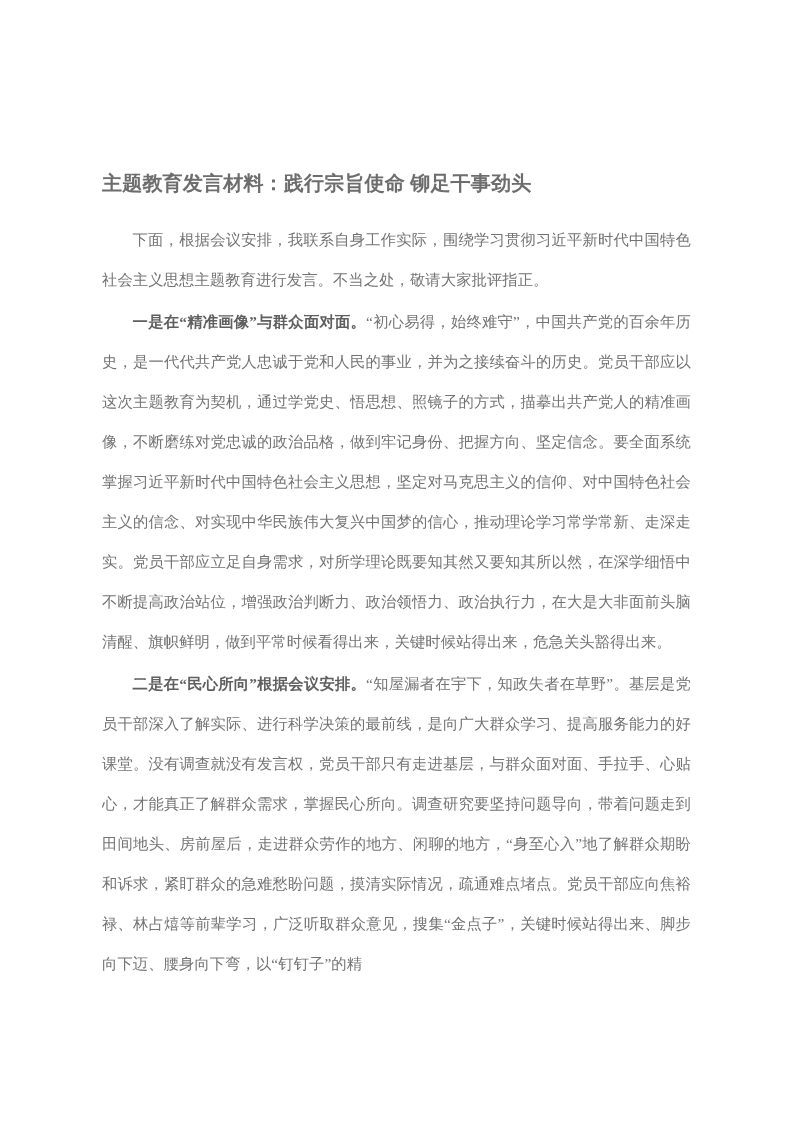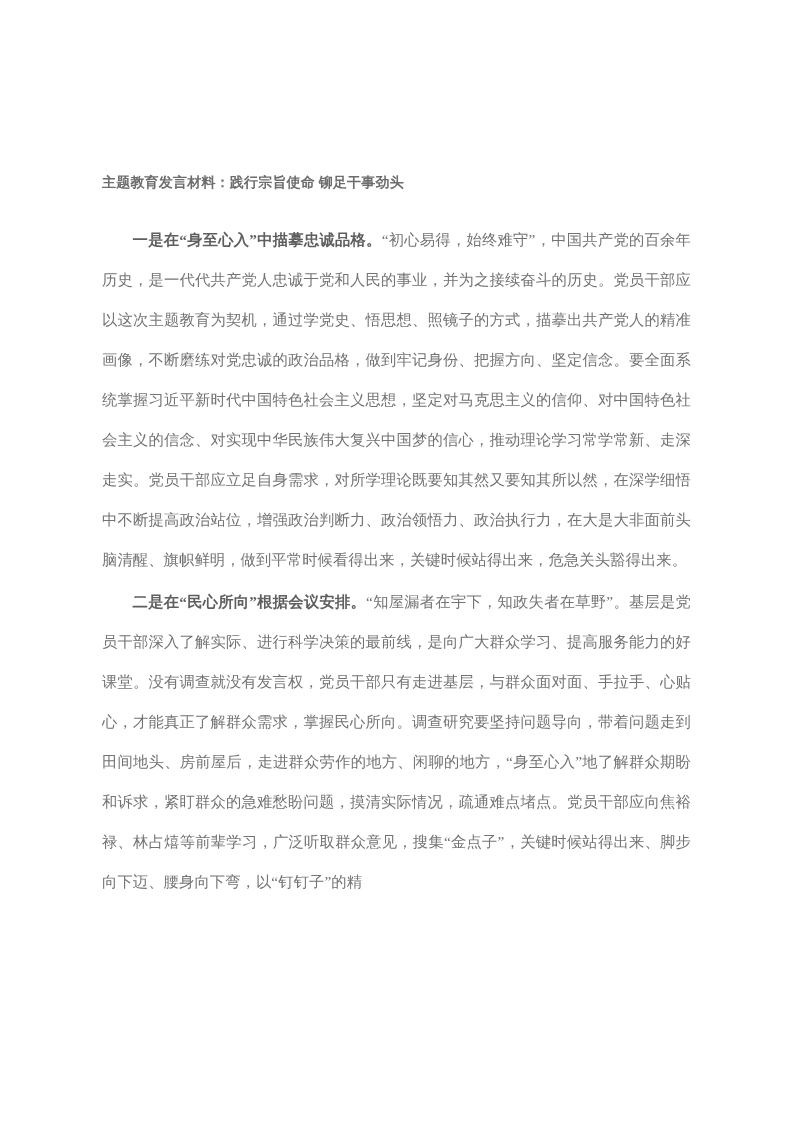--- a/index.html
+++ b/index.html
@@ -23,21 +23,21 @@
   }
 
   .doc-body {
     position: absolute;
     left: 102px;
     top: 172px;
     width: 589px;
   }
 
   .doc-title {
-    font-size: 14px;
+    font-size: 20px;
     font-weight: bold;
     color: #6d6d6d;
     line-height: 22px;
     margin: 0 0 26px 0;
     letter-spacing: 0.2px;
     text-rendering: optimizeLegibility;
   }
 
   .para {
     font-size: 15.3px;
@@ -61,23 +61,26 @@
   }
 </style>
 </head>
 <body>
 
 <div class="page">
   <div class="doc-body">
 
     <h1 class="doc-title">主题教育发言材料：践行宗旨使命 铆足干事劲头</h1>
 
+    <p class="para">
+      <span>下面，根据会议安排，我联系自身工作实际，围绕学习贯彻习近平新时代中国特色社会主义思想主题教育进行发言。不当之处，敬请大家批评指正。</span>
+    </p>
 
     <p class="para">
-      <span class="lead">一是在“身至心入”中描摹忠诚品格。</span><span>“初心易得，始终难守”，中国共产党的百余年历史，是一代代共产党人忠诚于党和人民的事业，并为之接续奋斗的历史。党员干部应以这次主题教育为契机，通过学党史、悟思想、照镜子的方式，描摹出共产党人的精准画像，不断磨练对党忠诚的政治品格，做到牢记身份、把握方向、坚定信念。要全面系统掌握习近平新时代中国特色社会主义思想，坚定对马克思主义的信仰、对中国特色社会主义的信念、对实现中华民族伟大复兴中国梦的信心，推动理论学习常学常新、走深走实。党员干部应立足自身需求，对所学理论既要知其然又要知其所以然，在深学细悟中不断提高政治站位，增强政治判断力、政治领悟力、政治执行力，在大是大非面前头脑清醒、旗帜鲜明，做到平常时候看得出来，关键时候站得出来，危急关头豁得出来。</span>
+      <span class="lead">一是在“精准画像”与群众面对面。</span><span>“初心易得，始终难守”，中国共产党的百余年历史，是一代代共产党人忠诚于党和人民的事业，并为之接续奋斗的历史。党员干部应以这次主题教育为契机，通过学党史、悟思想、照镜子的方式，描摹出共产党人的精准画像，不断磨练对党忠诚的政治品格，做到牢记身份、把握方向、坚定信念。要全面系统掌握习近平新时代中国特色社会主义思想，坚定对马克思主义的信仰、对中国特色社会主义的信念、对实现中华民族伟大复兴中国梦的信心，推动理论学习常学常新、走深走实。党员干部应立足自身需求，对所学理论既要知其然又要知其所以然，在深学细悟中不断提高政治站位，增强政治判断力、政治领悟力、政治执行力，在大是大非面前头脑清醒、旗帜鲜明，做到平常时候看得出来，关键时候站得出来，危急关头豁得出来。</span>
     </p>
 
     <p class="para">
       <span class="lead">二是在“民心所向”根据会议安排。</span><span>“知屋漏者在宇下，知政失者在草野”。基层是党员干部深入了解实际、进行科学决策的最前线，是向广大群众学习、提高服务能力的好课堂。没有调查就没有发言权，党员干部只有走进基层，与群众面对面、手拉手、心贴心，才能真正了解群众需求，掌握民心所向。调查研究要坚持问题导向，带着问题走到田间地头、房前屋后，走进群众劳作的地方、闲聊的地方，“身至心入”地了解群众期盼和诉求，紧盯群众的急难愁盼问题，摸清实际情况，疏通难点堵点。党员干部应向焦裕禄、林占熺等前辈学习，广泛听取群众意见，搜集“金点子”，关键时候站得出来、脚步向下迈、腰身向下弯，以“钉钉子”的精</span>
     </p>
 
   </div>
 </div>
 
 </body></html>

